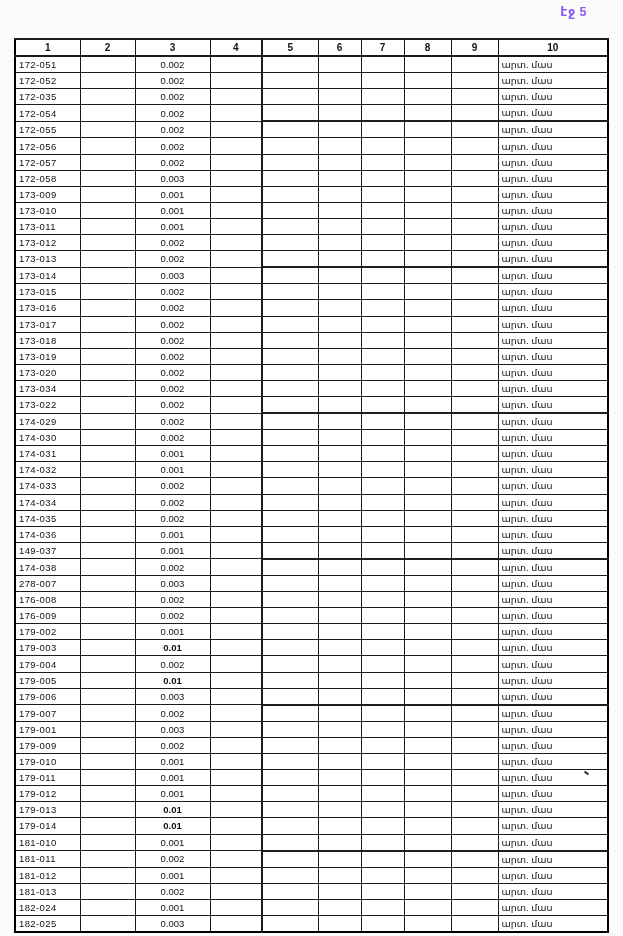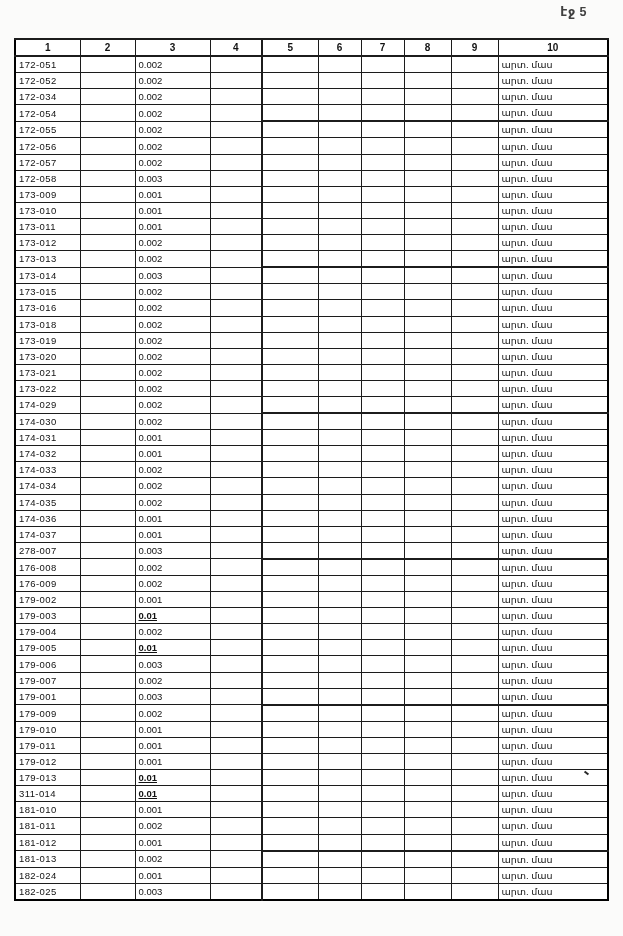--- a/index.html
+++ b/index.html
@@ -10,21 +10,21 @@
     color:#111;
     position:relative;
     overflow:hidden;
   }
   .page-label{
     position:absolute;
     top:4px;right:36px;
     font-weight:bold;
     font-size:12.5px;
     letter-spacing:0.5px;
-    color:#404040;
+    color:#8b5cf6;
   }
   .data-table{
     position:absolute;
     left:14px;top:38px;
     width:593px;
     border-collapse:collapse;
     table-layout:fixed;
     background:#fff;
   }
   .data-table th,
@@ -47,23 +47,23 @@
     border-top-width:2px;
   }
   
   .data-table th:nth-child(5),
   .data-table td:nth-child(5){border-left-width:2.5px;}
   
   .data-table tbody tr:nth-child(7n+1) td{border-bottom-width:1.7px;}
   .data-table tbody tr:nth-child(9n+4) td:nth-child(n+5){border-bottom-width:2px;}
   .data-table tbody tr:nth-child(11n+2) td:nth-child(-n+4){border-bottom-width:1.8px;}
   .c1{text-align:left;padding-left:4px;letter-spacing:0.4px;}
-  .c3{}
+  .c3{text-align:center;}
   .c10{text-align:left;padding-left:4px;}
-  .bold{font-weight:bold;font-size:10px;text-decoration:underline;}
+  .bold{font-weight:bold;font-size:10px;}
   .stray-mark{
     position:absolute;
     left:584px;top:772px;
     width:5px;height:2px;
     background:#2a2a2a;
     transform:rotate(40deg);
   }
 </style>
 </head>
 <body>
@@ -118,21 +118,21 @@
     <td class="c4"></td>
     <td class="c5"></td>
     <td class="c6"></td>
     <td class="c7"></td>
     <td class="c8"></td>
     <td class="c9"></td>
     <td class="c10">արտ. մաս</td>
   </tr>
 
   <tr>
-    <td class="c1">172-034</td>
+    <td class="c1">172-035</td>
     <td class="c2"></td>
     <td class="c3">0.002</td>
     <td class="c4"></td>
     <td class="c5"></td>
     <td class="c6"></td>
     <td class="c7"></td>
     <td class="c8"></td>
     <td class="c9"></td>
     <td class="c10">արտ. մաս</td>
   </tr>
@@ -299,20 +299,32 @@
     <td class="c3">0.002</td>
     <td class="c4"></td>
     <td class="c5"></td>
     <td class="c6"></td>
     <td class="c7"></td>
     <td class="c8"></td>
     <td class="c9"></td>
     <td class="c10">արտ. մաս</td>
   </tr>
 
+  <tr>
+    <td class="c1">173-017</td>
+    <td class="c2"></td>
+    <td class="c3">0.002</td>
+    <td class="c4"></td>
+    <td class="c5"></td>
+    <td class="c6"></td>
+    <td class="c7"></td>
+    <td class="c8"></td>
+    <td class="c9"></td>
+    <td class="c10">արտ. մաս</td>
+  </tr>
 
   <tr>
     <td class="c1">173-018</td>
     <td class="c2"></td>
     <td class="c3">0.002</td>
     <td class="c4"></td>
     <td class="c5"></td>
     <td class="c6"></td>
     <td class="c7"></td>
     <td class="c8"></td>
@@ -340,21 +352,21 @@
     <td class="c4"></td>
     <td class="c5"></td>
     <td class="c6"></td>
     <td class="c7"></td>
     <td class="c8"></td>
     <td class="c9"></td>
     <td class="c10">արտ. մաս</td>
   </tr>
 
   <tr>
-    <td class="c1">173-021</td>
+    <td class="c1">173-034</td>
     <td class="c2"></td>
     <td class="c3">0.002</td>
     <td class="c4"></td>
     <td class="c5"></td>
     <td class="c6"></td>
     <td class="c7"></td>
     <td class="c8"></td>
     <td class="c9"></td>
     <td class="c10">արտ. մաս</td>
   </tr>
@@ -470,32 +482,44 @@
     <td class="c4"></td>
     <td class="c5"></td>
     <td class="c6"></td>
     <td class="c7"></td>
     <td class="c8"></td>
     <td class="c9"></td>
     <td class="c10">արտ. մաս</td>
   </tr>
 
   <tr>
-    <td class="c1">174-037</td>
-    <td class="c2"></td>
-    <td class="c3">0.001</td>
-    <td class="c4"></td>
-    <td class="c5"></td>
-    <td class="c6"></td>
-    <td class="c7"></td>
-    <td class="c8"></td>
-    <td class="c9"></td>
-    <td class="c10">արտ. մաս</td>
-  </tr>
-
+    <td class="c1">149-037</td>
+    <td class="c2"></td>
+    <td class="c3">0.001</td>
+    <td class="c4"></td>
+    <td class="c5"></td>
+    <td class="c6"></td>
+    <td class="c7"></td>
+    <td class="c8"></td>
+    <td class="c9"></td>
+    <td class="c10">արտ. մաս</td>
+  </tr>
+
+  <tr>
+    <td class="c1">174-038</td>
+    <td class="c2"></td>
+    <td class="c3">0.002</td>
+    <td class="c4"></td>
+    <td class="c5"></td>
+    <td class="c6"></td>
+    <td class="c7"></td>
+    <td class="c8"></td>
+    <td class="c9"></td>
+    <td class="c10">արտ. մաս</td>
+  </tr>
 
   <tr>
     <td class="c1">278-007</td>
     <td class="c2"></td>
     <td class="c3">0.003</td>
     <td class="c4"></td>
     <td class="c5"></td>
     <td class="c6"></td>
     <td class="c7"></td>
     <td class="c8"></td>
@@ -679,21 +703,21 @@
     <td class="c4"></td>
     <td class="c5"></td>
     <td class="c6"></td>
     <td class="c7"></td>
     <td class="c8"></td>
     <td class="c9"></td>
     <td class="c10">արտ. մաս</td>
   </tr>
 
   <tr>
-    <td class="c1">311-014</td>
+    <td class="c1">179-014</td>
     <td class="c2"></td>
     <td class="c3 bold">0.01</td>
     <td class="c4"></td>
     <td class="c5"></td>
     <td class="c6"></td>
     <td class="c7"></td>
     <td class="c8"></td>
     <td class="c9"></td>
     <td class="c10">արտ. մաս</td>
   </tr>

